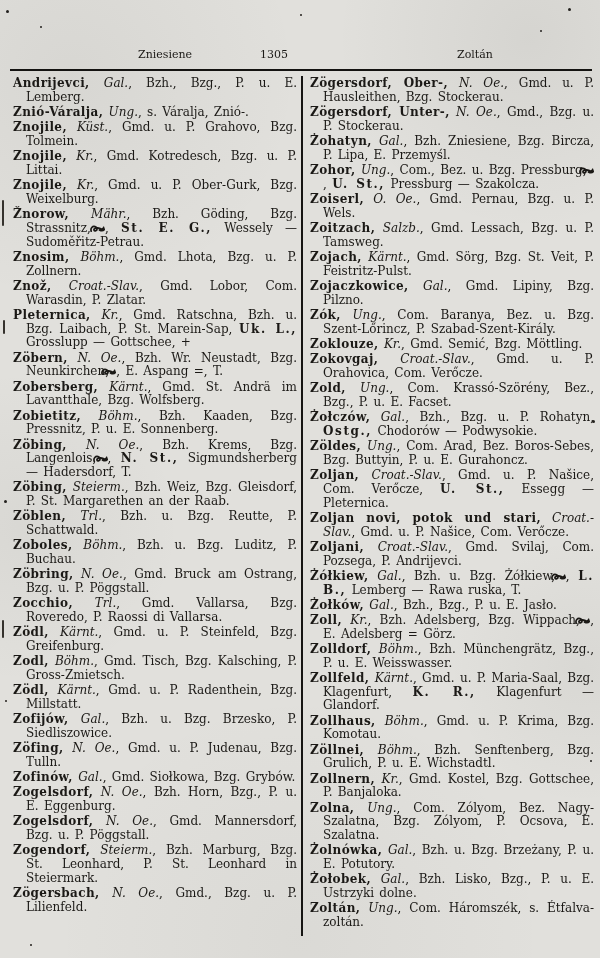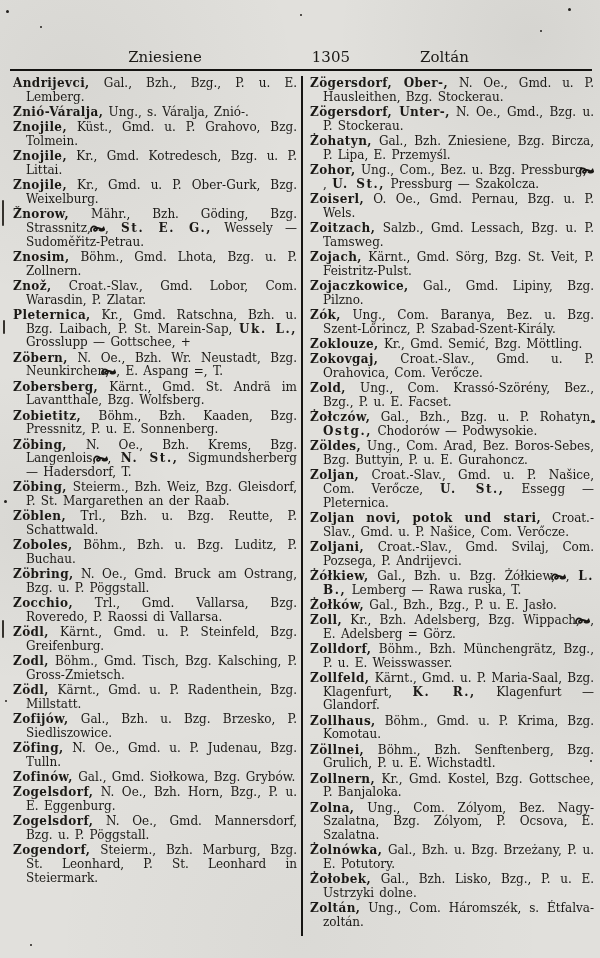--- a/index.html
+++ b/index.html
@@ -17,43 +17,43 @@
       radial-gradient(circle at 88% 4%, rgba(60,60,55,.07), transparent 18%),
       radial-gradient(circle at 4% 55%, rgba(60,60,55,.05), transparent 20%),
       radial-gradient(circle at 97% 70%, rgba(60,60,55,.05), transparent 15%),
       radial-gradient(circle at 50% 98%, rgba(60,60,55,.04), transparent 25%);
   }
   .speck{position:absolute;background:#23211e;border-radius:50%;}
   .edge-dash{position:absolute;background:#35322d;width:2px;border-radius:1px;}
 
   .running-head{
     position:absolute;top:48px;left:0;width:600px;height:18px;
-    font-size:15px;
+    font-size:11px;
   }
   .running-head .lh{position:absolute;left:100px;width:130px;text-align:center;}
-  .running-head .pn{position:absolute;left:260px;width:90px;text-align:right;}
-  .running-head .rh{position:absolute;left:420px;width:110px;}
+  .running-head .pn{position:absolute;left:260px;width:90px;text-align:left;}
+  .running-head .rh{position:absolute;left:420px;width:110px;text-align:center;}
 
   .head-rule{position:absolute;top:69px;left:10px;width:582px;height:2px;background:#141311;}
   .col-divider{position:absolute;top:76px;left:301px;width:2px;height:860px;background:#161513;}
 
   .column{position:absolute;top:77px;width:284px;}
   .column.left{left:13px;}
   .column.right{left:310px;}
 
   p.entry{
     margin:0 0 1.4px 0;
     font-size:12px;line-height:13.8px;
     text-align:justify;
     text-indent:-13px;padding-left:13px;
     word-spacing:1.5px;
   }
   p.entry span.b{font-weight:bold;letter-spacing:.4px;}
   p.entry span.b.rail{letter-spacing:1.6px;}
-  p.entry span.i{}
+  p.entry span.i{font-style:italic;}
   .horn{display:inline-block;vertical-align:-1px;line-height:0;}
   .horn svg{display:inline;}
 </style>
 </head>
 <body>
 
 <div class="paper-texture"></div>
 
 <div class="speck" style="left:6px;top:10px;width:3px;height:3px"></div>
 <div class="speck" style="left:40px;top:26px;width:2px;height:2px"></div>
@@ -105,20 +105,21 @@
     <p class="entry"><span class="b">Zocchio,</span><span class="i"> Trl.</span><span class="n">, Gmd. Vallarsa, Bzg. Roveredo, P. Raossi di Vallarsa.</span></p>
     <p class="entry"><span class="b">Zödl,</span><span class="i"> Kärnt.</span><span class="n">, Gmd. u. P. Steinfeld, Bzg. Greifenburg.</span></p>
     <p class="entry"><span class="b">Zodl,</span><span class="i"> Böhm.</span><span class="n">, Gmd. Tisch, Bzg. Kalsching, P. Gross-Zmietsch.</span></p>
     <p class="entry"><span class="b">Zödl,</span><span class="i"> Kärnt.</span><span class="n">, Gmd. u. P. Radenthein, Bzg. Millstatt.</span></p>
     <p class="entry"><span class="b">Zofijów,</span><span class="i"> Gal.</span><span class="n">, Bzh. u. Bzg. Brzesko, P. Siedliszowice.</span></p>
     <p class="entry"><span class="b">Zöfing,</span><span class="i"> N. Oe.</span><span class="n">, Gmd. u. P. Judenau, Bzg. Tulln.</span></p>
     <p class="entry"><span class="b">Zofinów,</span><span class="i"> Gal.</span><span class="n">, Gmd. Siołkowa, Bzg. Grybów.</span></p>
     <p class="entry"><span class="b">Zogelsdorf,</span><span class="i"> N. Oe.</span><span class="n">, Bzh. Horn, Bzg., P. u. E. Eggenburg.</span></p>
     <p class="entry"><span class="b">Zogelsdorf,</span><span class="i"> N. Oe.</span><span class="n">, Gmd. Mannersdorf, Bzg. u. P. Pöggstall.</span></p>
     <p class="entry"><span class="b">Zogendorf,</span><span class="i"> Steierm.</span><span class="n">, Bzh. Marburg, Bzg. St. Leonhard, P. St. Leonhard in Steiermark.</span></p>
+    <p class="entry"><span class="b">Zögersbach,</span><span class="i"> N. Oe.</span><span class="n">, Gmd., Bzg. u. P. Lilienfeld.</span></p>
   </div>
 <div class="column right">
     <p class="entry"><span class="b">Zögersdorf, Ober-,</span><span class="i"> N. Oe.</span><span class="n">, Gmd. u. P. Hausleithen, Bzg. Stockerau.</span></p>
     <p class="entry"><span class="b">Zögersdorf, Unter-,</span><span class="i"> N. Oe.</span><span class="n">, Gmd., Bzg. u. P. Stockerau.</span></p>
     <p class="entry"><span class="b">Żohatyn,</span><span class="i"> Gal.</span><span class="n">, Bzh. Zniesiene, Bzg. Bircza, P. Lipa, E. Przemyśl.</span></p>
     <p class="entry"><span class="b">Zohor,</span><span class="i"> Ung.</span><span class="n">, Com., Bez. u. Bzg. Pressburg, </span><span class="horn"><svg width="15" height="9" viewBox="0 0 15 9" xmlns="http://www.w3.org/2000/svg">
           <path d="M1.2 7.2 C0.2 4.2 2.6 1.8 5.0 2.6 C7.4 3.4 7.6 6.2 5.8 6.8 C4.0 7.4 3.2 5.2 4.9 4.4 C6.6 3.6 8.8 3.8 10.2 4.6 C11.6 5.4 12.6 5.2 13.6 3.8 L14.2 5.6 C12.8 7.2 11.0 6.8 9.4 5.9" fill="none" stroke="#1b1916" stroke-width="1.7" stroke-linecap="round"></path>
         </svg></span><span class="n">, </span><span class="b rail">U. St.,</span><span class="n"> Pressburg — Szakolcza.</span></p>
     <p class="entry"><span class="b">Zoiserl,</span><span class="i"> O. Oe.</span><span class="n">, Gmd. Pernau, Bzg. u. P. Wels.</span></p>
     <p class="entry"><span class="b">Zoitzach,</span><span class="i"> Salzb.</span><span class="n">, Gmd. Lessach, Bzg. u. P. Tamsweg.</span></p>

